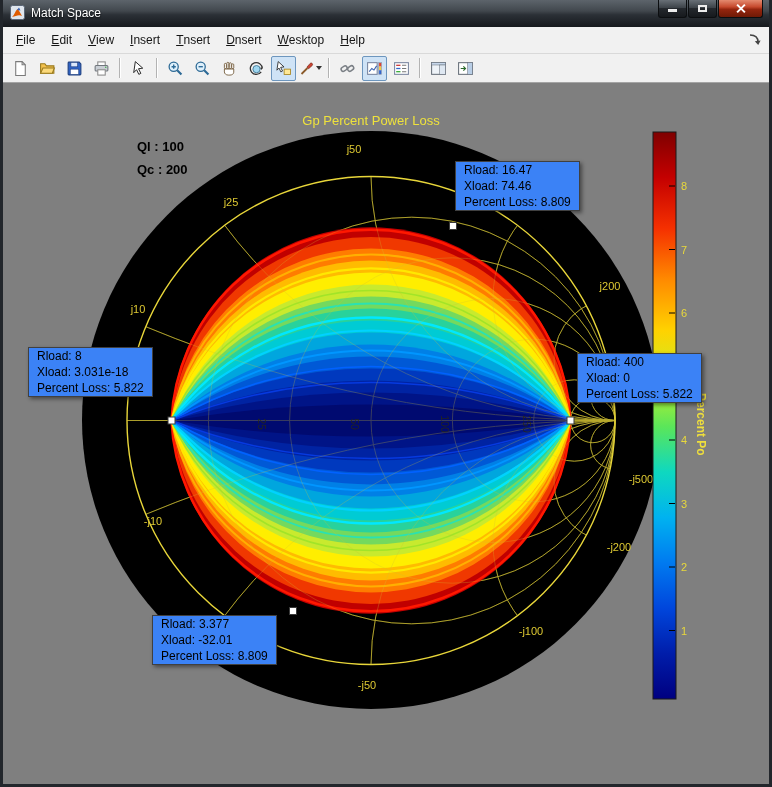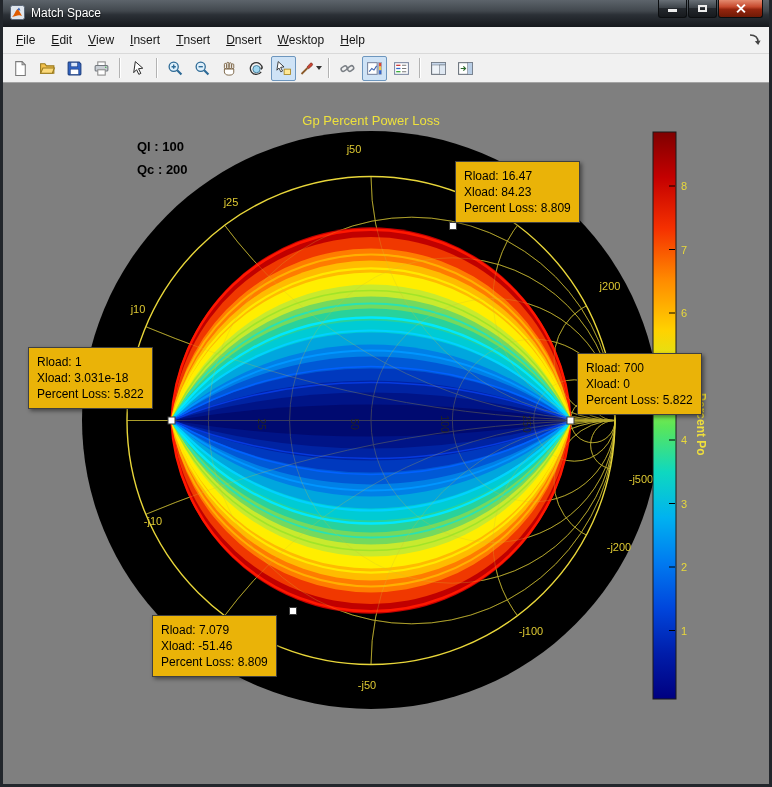--- a/index.html
+++ b/index.html
@@ -40,22 +40,22 @@
   .tsep{width:1px;height:20px;background:#b3b3b3;border-right:1px solid #fff;margin:0 4px;}
   .dd{width:0;height:0;border-left:3px solid transparent;border-right:3px solid transparent;
       border-top:4px solid #333;margin-left:1px;}
   
   .figure{position:absolute;top:83px;left:0;right:0;bottom:0;background:#7f7f7f;}
   svg.plot{position:absolute;left:0;top:0;}
   .fig-title{position:absolute;top:30px;left:0;width:736px;text-align:center;
              color:#eee23c;font-weight:normal;font-size:13px;}
   .qlabel{position:absolute;left:113px;color:#000000;font-size:13px;font-weight:bold;margin-left:21px;}
   .ql{top:56px;} .qc{top:79px;}
-  .datatip{position:absolute;background:#eab308;border:1px solid #404040;
-           box-shadow:2px 2px 4px rgba(0,0,0,.45);padding:6px 8px;font-size:12px;
+  .datatip{position:absolute;background:#3b82f6;border:1px solid #404040;
+           box-shadow:2px 2px 4px rgba(0,0,0,.45);padding:0 8px;font-size:12px;
            line-height:16px;color:#000;white-space:nowrap;}
   text{font-family:"Liberation Sans","DejaVu Sans",sans-serif;}
 </style>
 </head>
 <body>
 
 <div class="window">
 
   <div class="titlebar">
     <svg class="app-ic" width="15" height="15" viewBox="0 0 15 15">
@@ -378,33 +378,33 @@
         <rect x="286.5" y="524.5" width="7" height="7"></rect>
       </g>
     </svg>
 
     <div class="fig-title">Gp Percent Power Loss</div>
     <div class="qlabel ql">Ql : 100</div>
     <div class="qlabel qc">Qc : 200</div>
 
     <div class="datatip" style="left:452px;top:78px">
       <div>Rload: 16.47</div>
-      <div>Xload: 84.23</div>
+      <div>Xload: 74.46</div>
       <div>Percent Loss: 8.809</div>
     </div>
     <div class="datatip" style="left:25px;top:264px">
-      <div>Rload: 1</div>
+      <div>Rload: 8</div>
       <div>Xload: 3.031e-18</div>
       <div>Percent Loss: 5.822</div>
     </div>
     <div class="datatip" style="left:574px;top:270px">
-      <div>Rload: 700</div>
+      <div>Rload: 400</div>
       <div>Xload: 0</div>
       <div>Percent Loss: 5.822</div>
     </div>
     <div class="datatip" style="left:149px;top:532px">
-      <div>Rload: 7.079</div>
-      <div>Xload: -51.46</div>
+      <div>Rload: 3.377</div>
+      <div>Xload: -32.01</div>
       <div>Percent Loss: 8.809</div>
     </div>
 
   </div>
 </div>
 
 </body></html>

